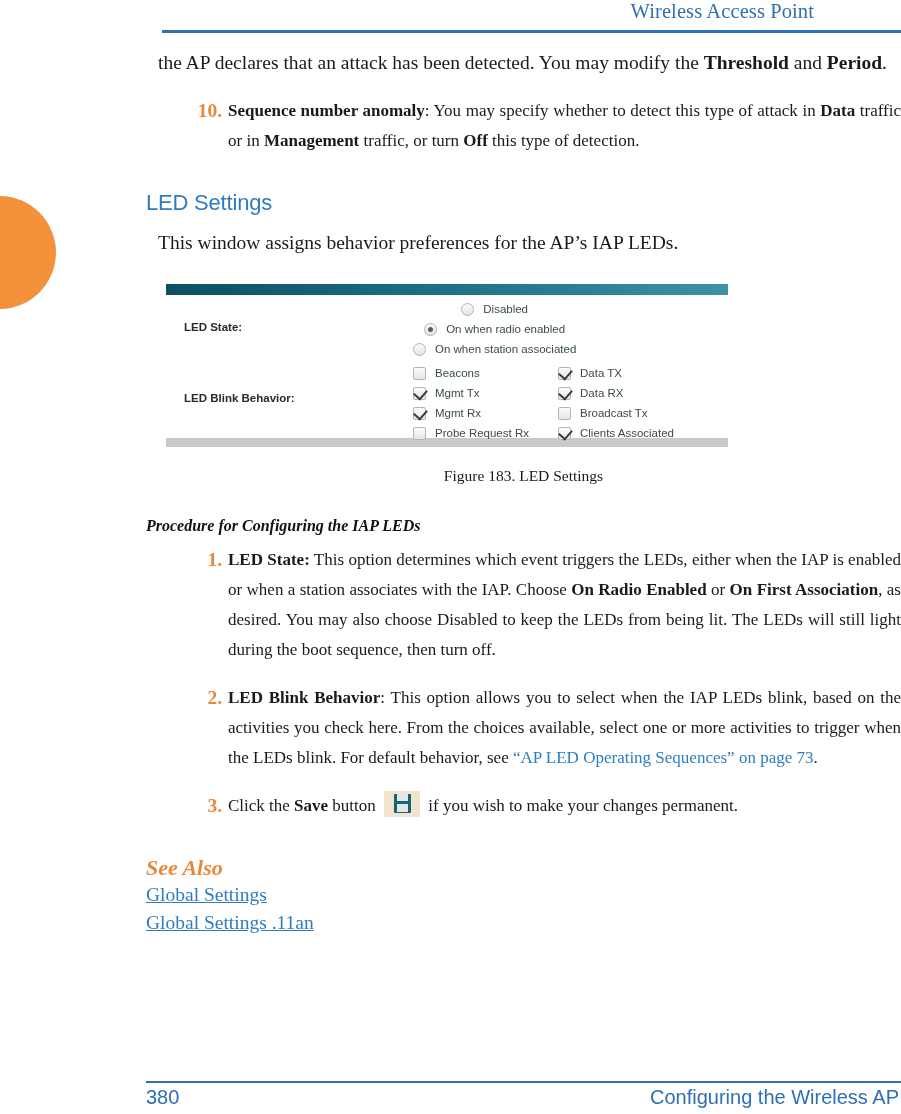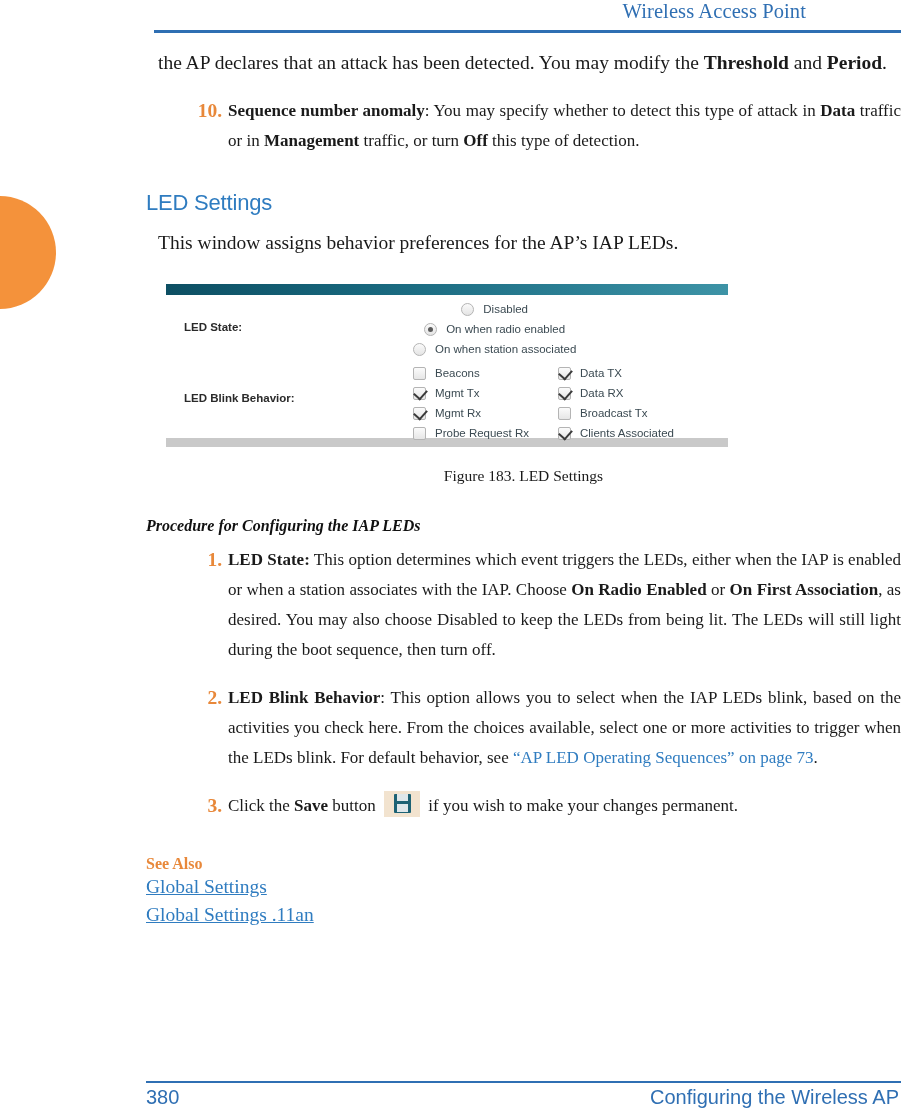--- a/index.html
+++ b/index.html
@@ -12,21 +12,21 @@
     height: 1114px;
     position: relative;
     overflow: hidden;
     font-family: "Liberation Serif", serif;
     color: #1a1a1a;
   }
 
   
   .page-header {
     position: absolute;
-    left: 8px; top: 0;
+    left: 16px; top: 0;
     width: 800px;
     height: 32px;
     text-decoration: underline;
   }
   .header-title {
     position: absolute;
     right: 2px;
     top: 0px;
     font-family: "Liberation Serif", serif;
     font-size: 20.5px;
@@ -109,21 +109,22 @@
   }
   h3.proc {
     margin: 0;
     font-size: 16px;
     font-style: italic;
     font-weight: bold;
     color: #111;
   }
   h3.seealso {
     margin: 0;
-    font-size: 16px;
+    font-size: 22px;
+    font-style: italic;
     font-weight: bold;
     color: #e8883a;
   }
   .link {
     color: #2f7cc0;
   }
   .seealso-link {
     font-size: 19.5px;
     line-height: 28px;
     color: #2f7cc0;

